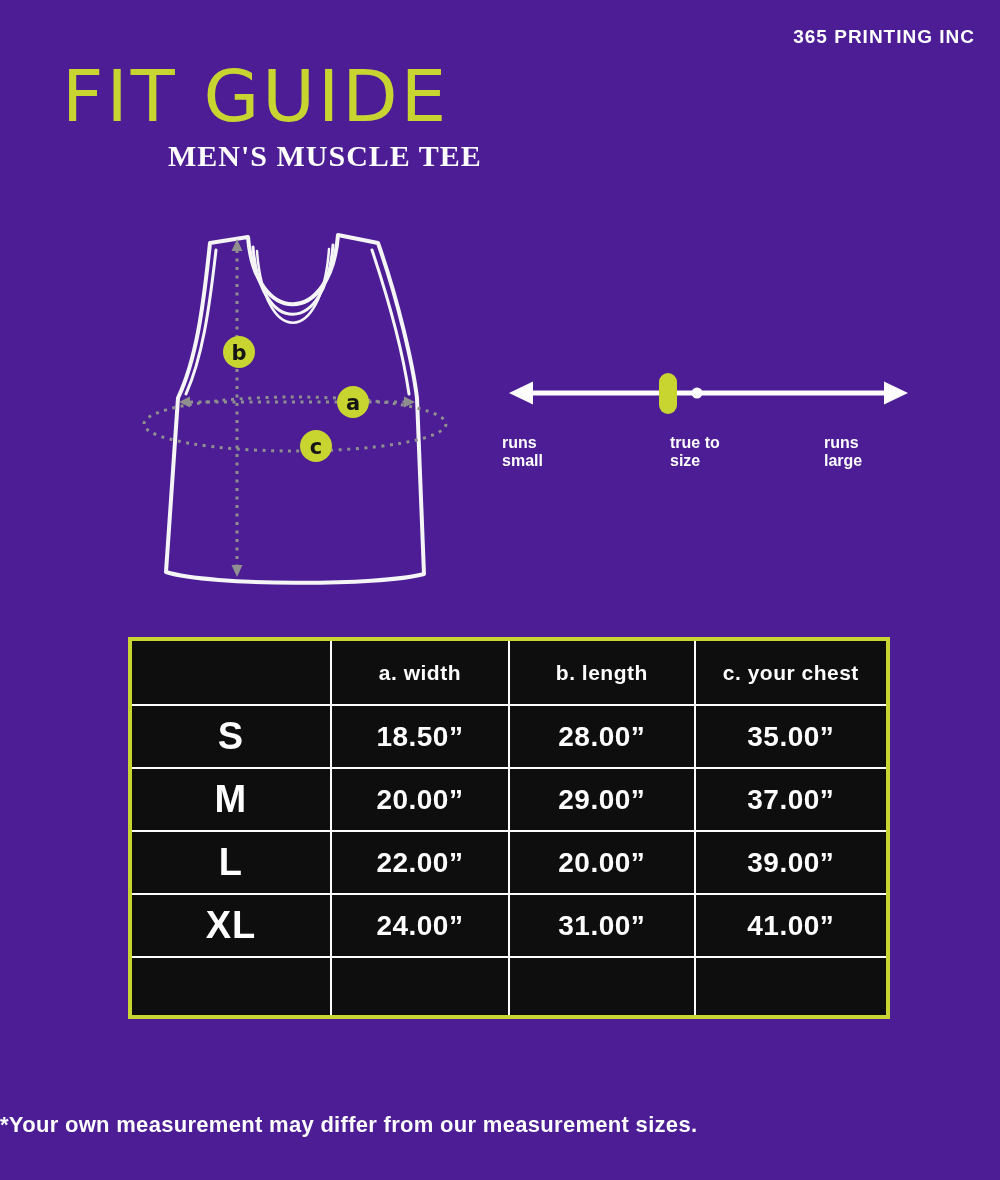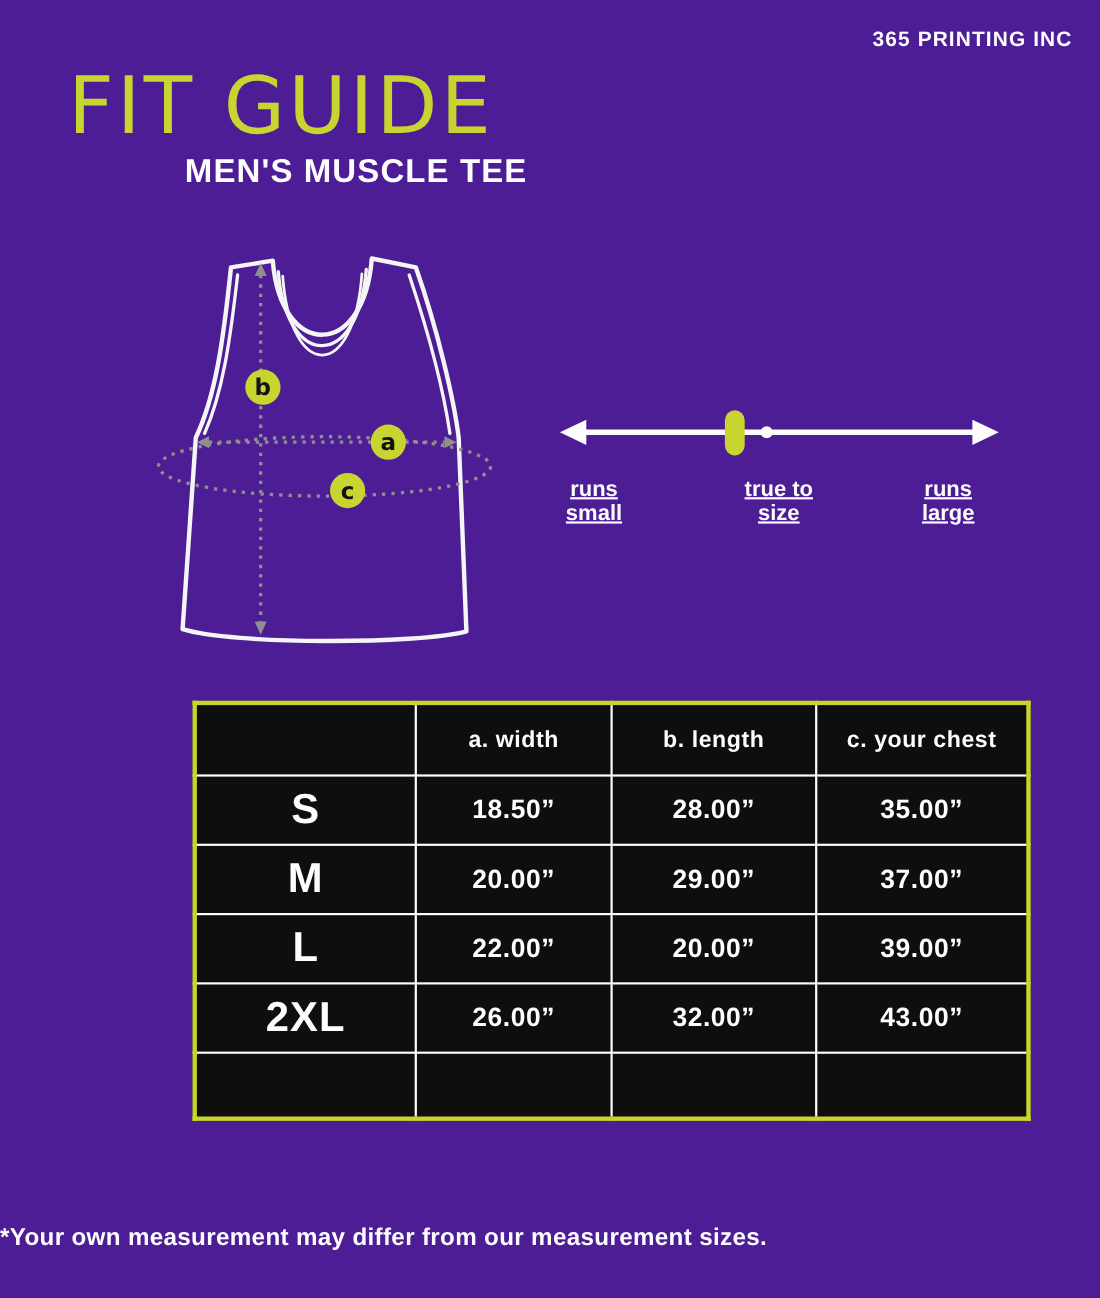--- a/index.html
+++ b/index.html
@@ -15,41 +15,41 @@
     font-family:"Liberation Sans",sans-serif;
     font-weight:bold; font-size:19px; letter-spacing:1px; color:#fdfdfd;
   }
   .title {
     position:absolute; left:62px; top:60px; margin:0;
     font-size:72px; font-weight:normal; letter-spacing:3px;
     color:#c8d530; line-height:1;
   }
   .subtitle {
     position:absolute; left:168px; top:139px; margin:0;
-    font-family:Liberation Sans, sans-serif;
+    font-family:Liberation Serif, serif;
     font-size:30px; font-weight:bold; letter-spacing:1px; color:#fdfdfd;
   }
   
   .tee-svg   { position:absolute; left:110px; top:222px; }
   .scale-svg { position:absolute; left:505px; top:363px; }
   .tee-svg text { font-family:"DejaVu Sans",sans-serif; }
   .scale-label {
     position:absolute; top:434px; width:76px;
     font-family:"Liberation Sans",sans-serif;
-    font-weight:bold; font-size:20px; line-height:1.12;
-    text-align:center; color:#fdfdfd;text-decoration:underline;
+    font-weight:bold; font-size:16px; line-height:1.12;
+    color:#fdfdfd;
   }
   .scale-label.l { left:502px; }
   .scale-label.c { left:670px; }
   .scale-label.r { left:824px; }
   
   .size-table {
     position:absolute; left:128px; top:637px; width:762px;
     border-collapse:collapse; table-layout:fixed;
-    border:4px solid #c8d530; background:#0e0e0e;margin-left:47px;
+    border:4px solid #c8d530; background:#0e0e0e;
   }
   .size-table col.c0 { width:26.5%; }
   .size-table col.c1 { width:23.5%; }
   .size-table col.c2 { width:24.5%; }
   .size-table col.c3 { width:25.5%; }
   .size-table th, .size-table td {
     border:2px solid #fdfdfd; text-align:center; vertical-align:middle;
     color:#fdfdfd; padding:0;
   }
   .size-table thead tr { height:66px; }
@@ -58,21 +58,21 @@
   .size-table th {
     font-family:"Liberation Sans",sans-serif;
     font-size:21px; font-weight:bold; letter-spacing:0.5px;
   }
   .size-cell {
     font-family:"Liberation Sans",sans-serif;
     font-size:38px; font-weight:bold; letter-spacing:1px;
   }
   .val-cell {
     font-family:"Liberation Sans",sans-serif;
-    font-size:24px; font-weight:bold; letter-spacing:0.5px;
+    font-size:28px; font-weight:bold; letter-spacing:0.5px;
   }
   
   .footnote {
     position:absolute; left:0; top:1112px; width:1000px;
     text-align:left; font-family:"Liberation Sans",sans-serif;
     font-weight:bold; font-size:22px; color:#fdfdfd; letter-spacing:0.3px;
   }
 </style>
 </head>
 <body>
@@ -155,24 +155,24 @@
         <td class="val-cell">29.00”</td>
         <td class="val-cell">37.00”</td>
       </tr>
       <tr>
         <td class="size-cell">L</td>
         <td class="val-cell">22.00”</td>
         <td class="val-cell">20.00”</td>
         <td class="val-cell">39.00”</td>
       </tr>
       <tr>
-        <td class="size-cell">2XL</td>
-        <td class="val-cell">26.00”</td>
-        <td class="val-cell">32.00”</td>
-        <td class="val-cell">43.00”</td>
+        <td class="size-cell">XL</td>
+        <td class="val-cell">24.00”</td>
+        <td class="val-cell">31.00”</td>
+        <td class="val-cell">41.00”</td>
       </tr>
       <tr class="empty-row">
         <td></td>
         <td></td>
         <td></td>
         <td></td>
       </tr>
     </tbody>
   </table>
 

